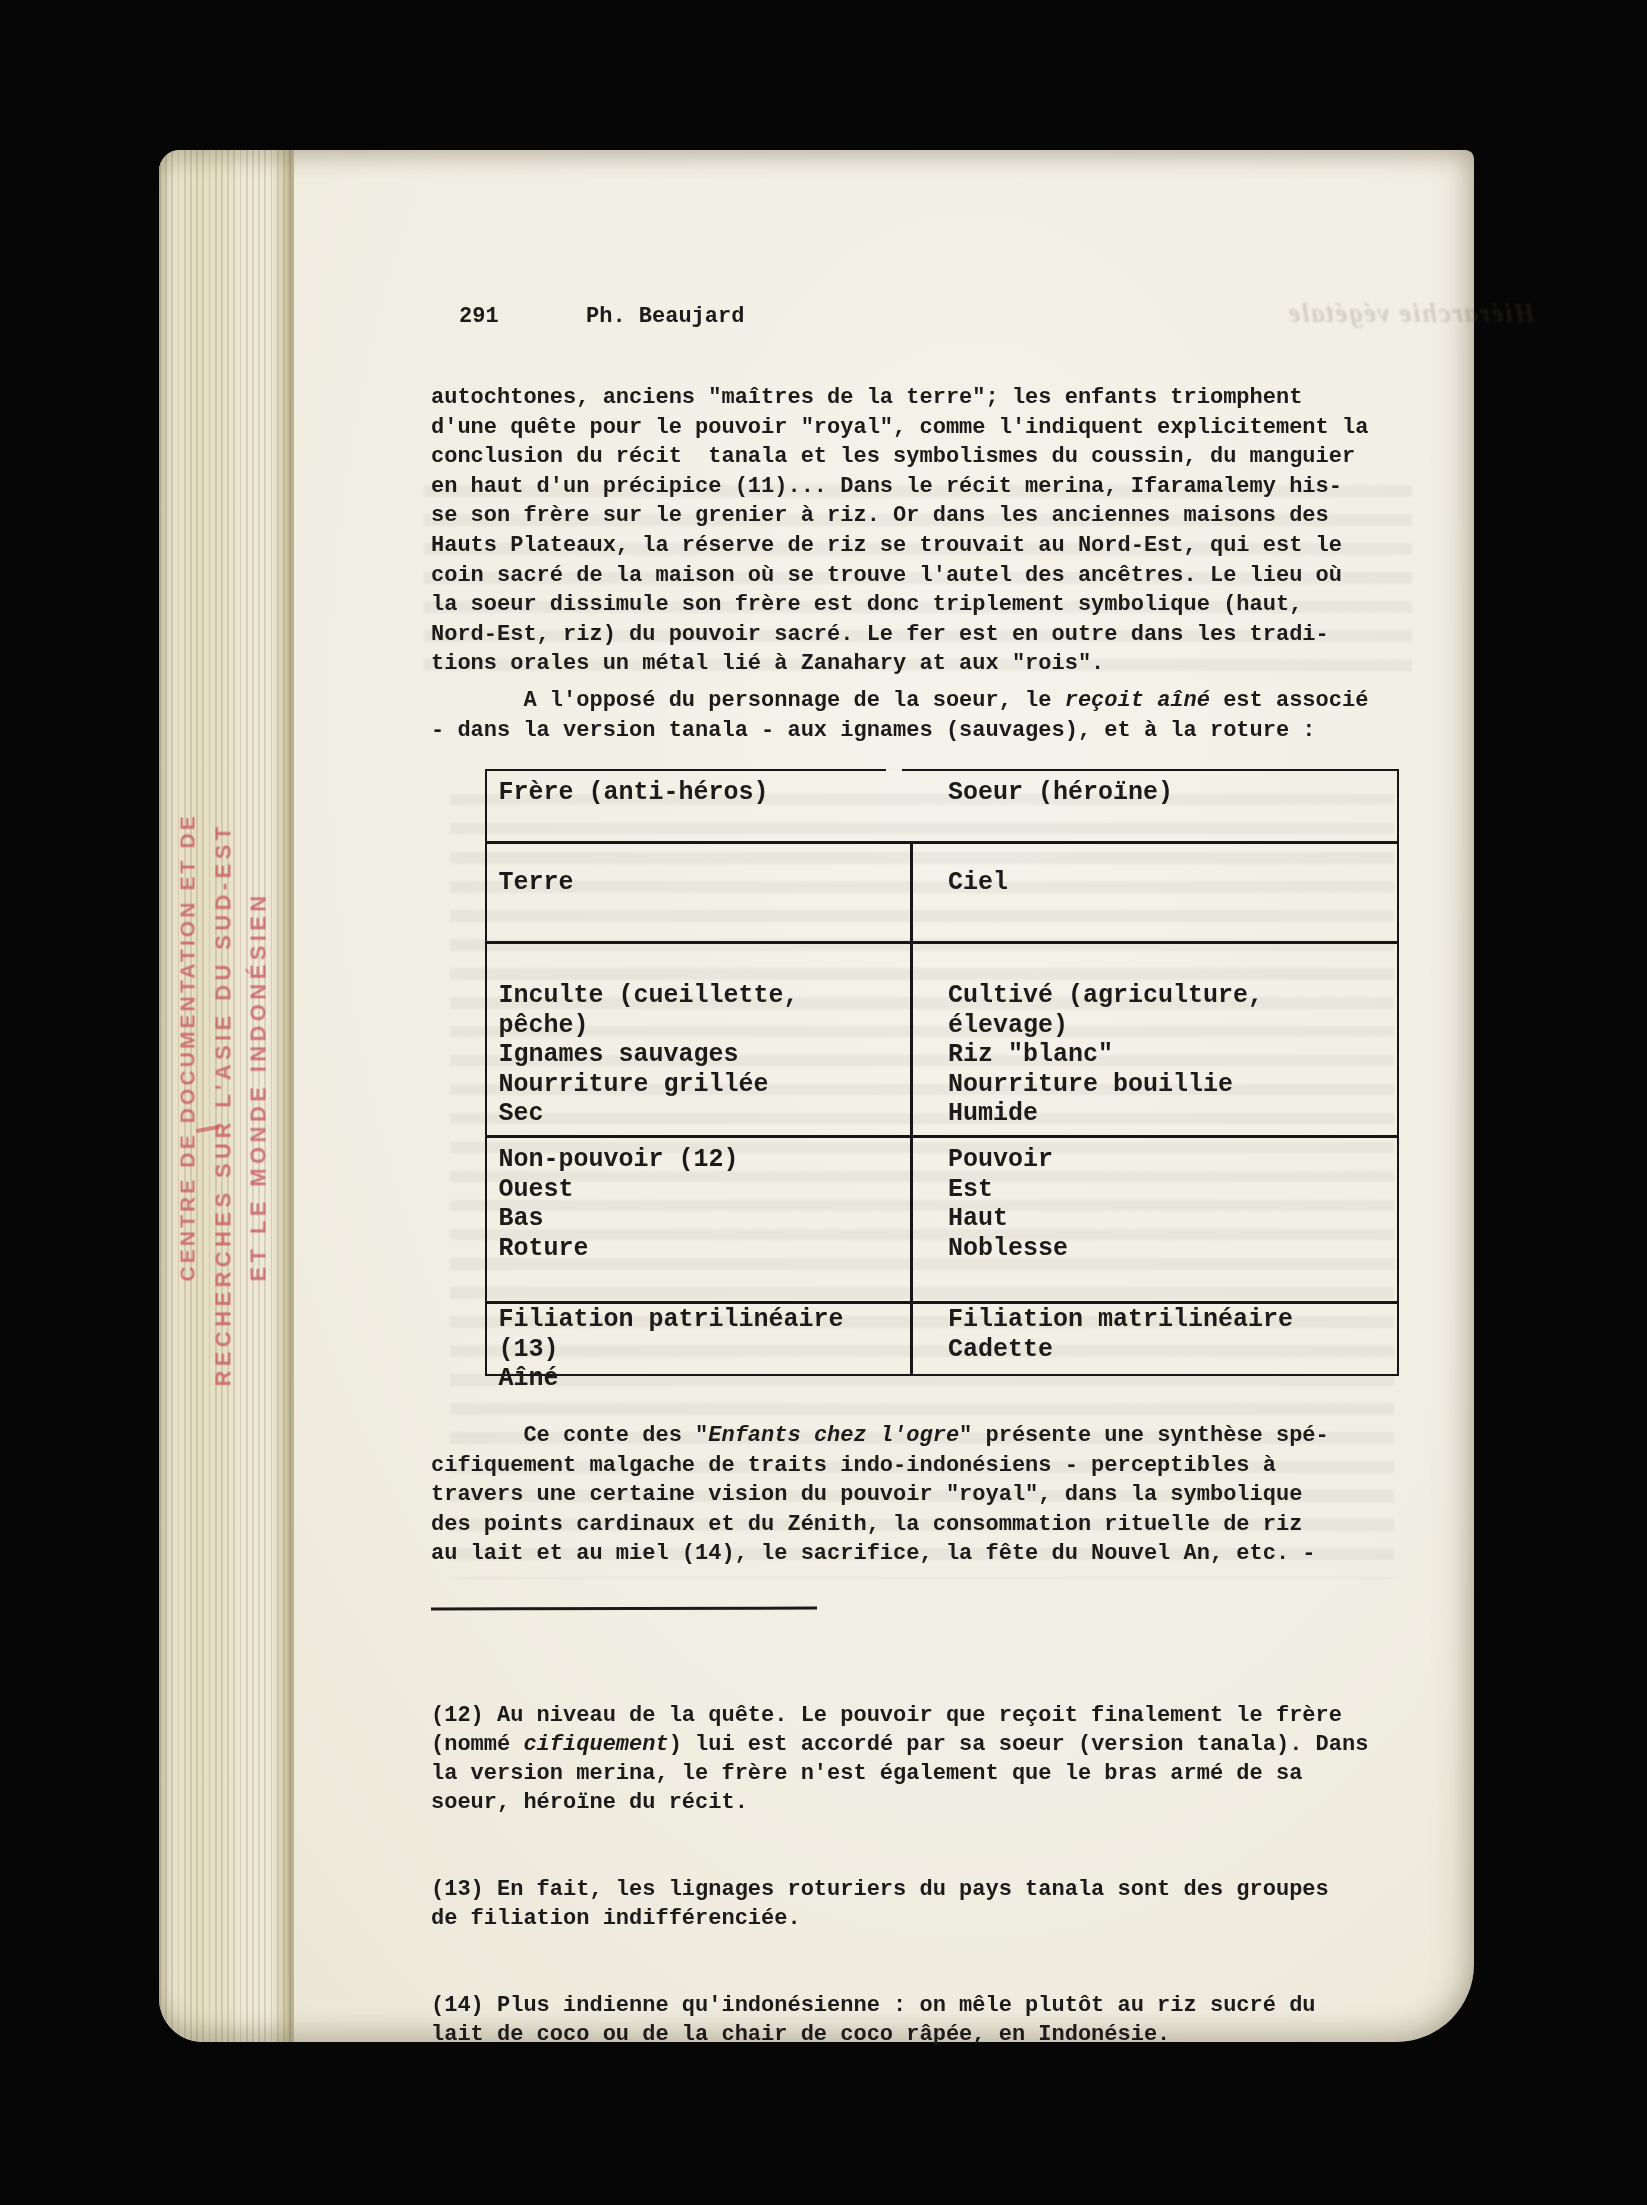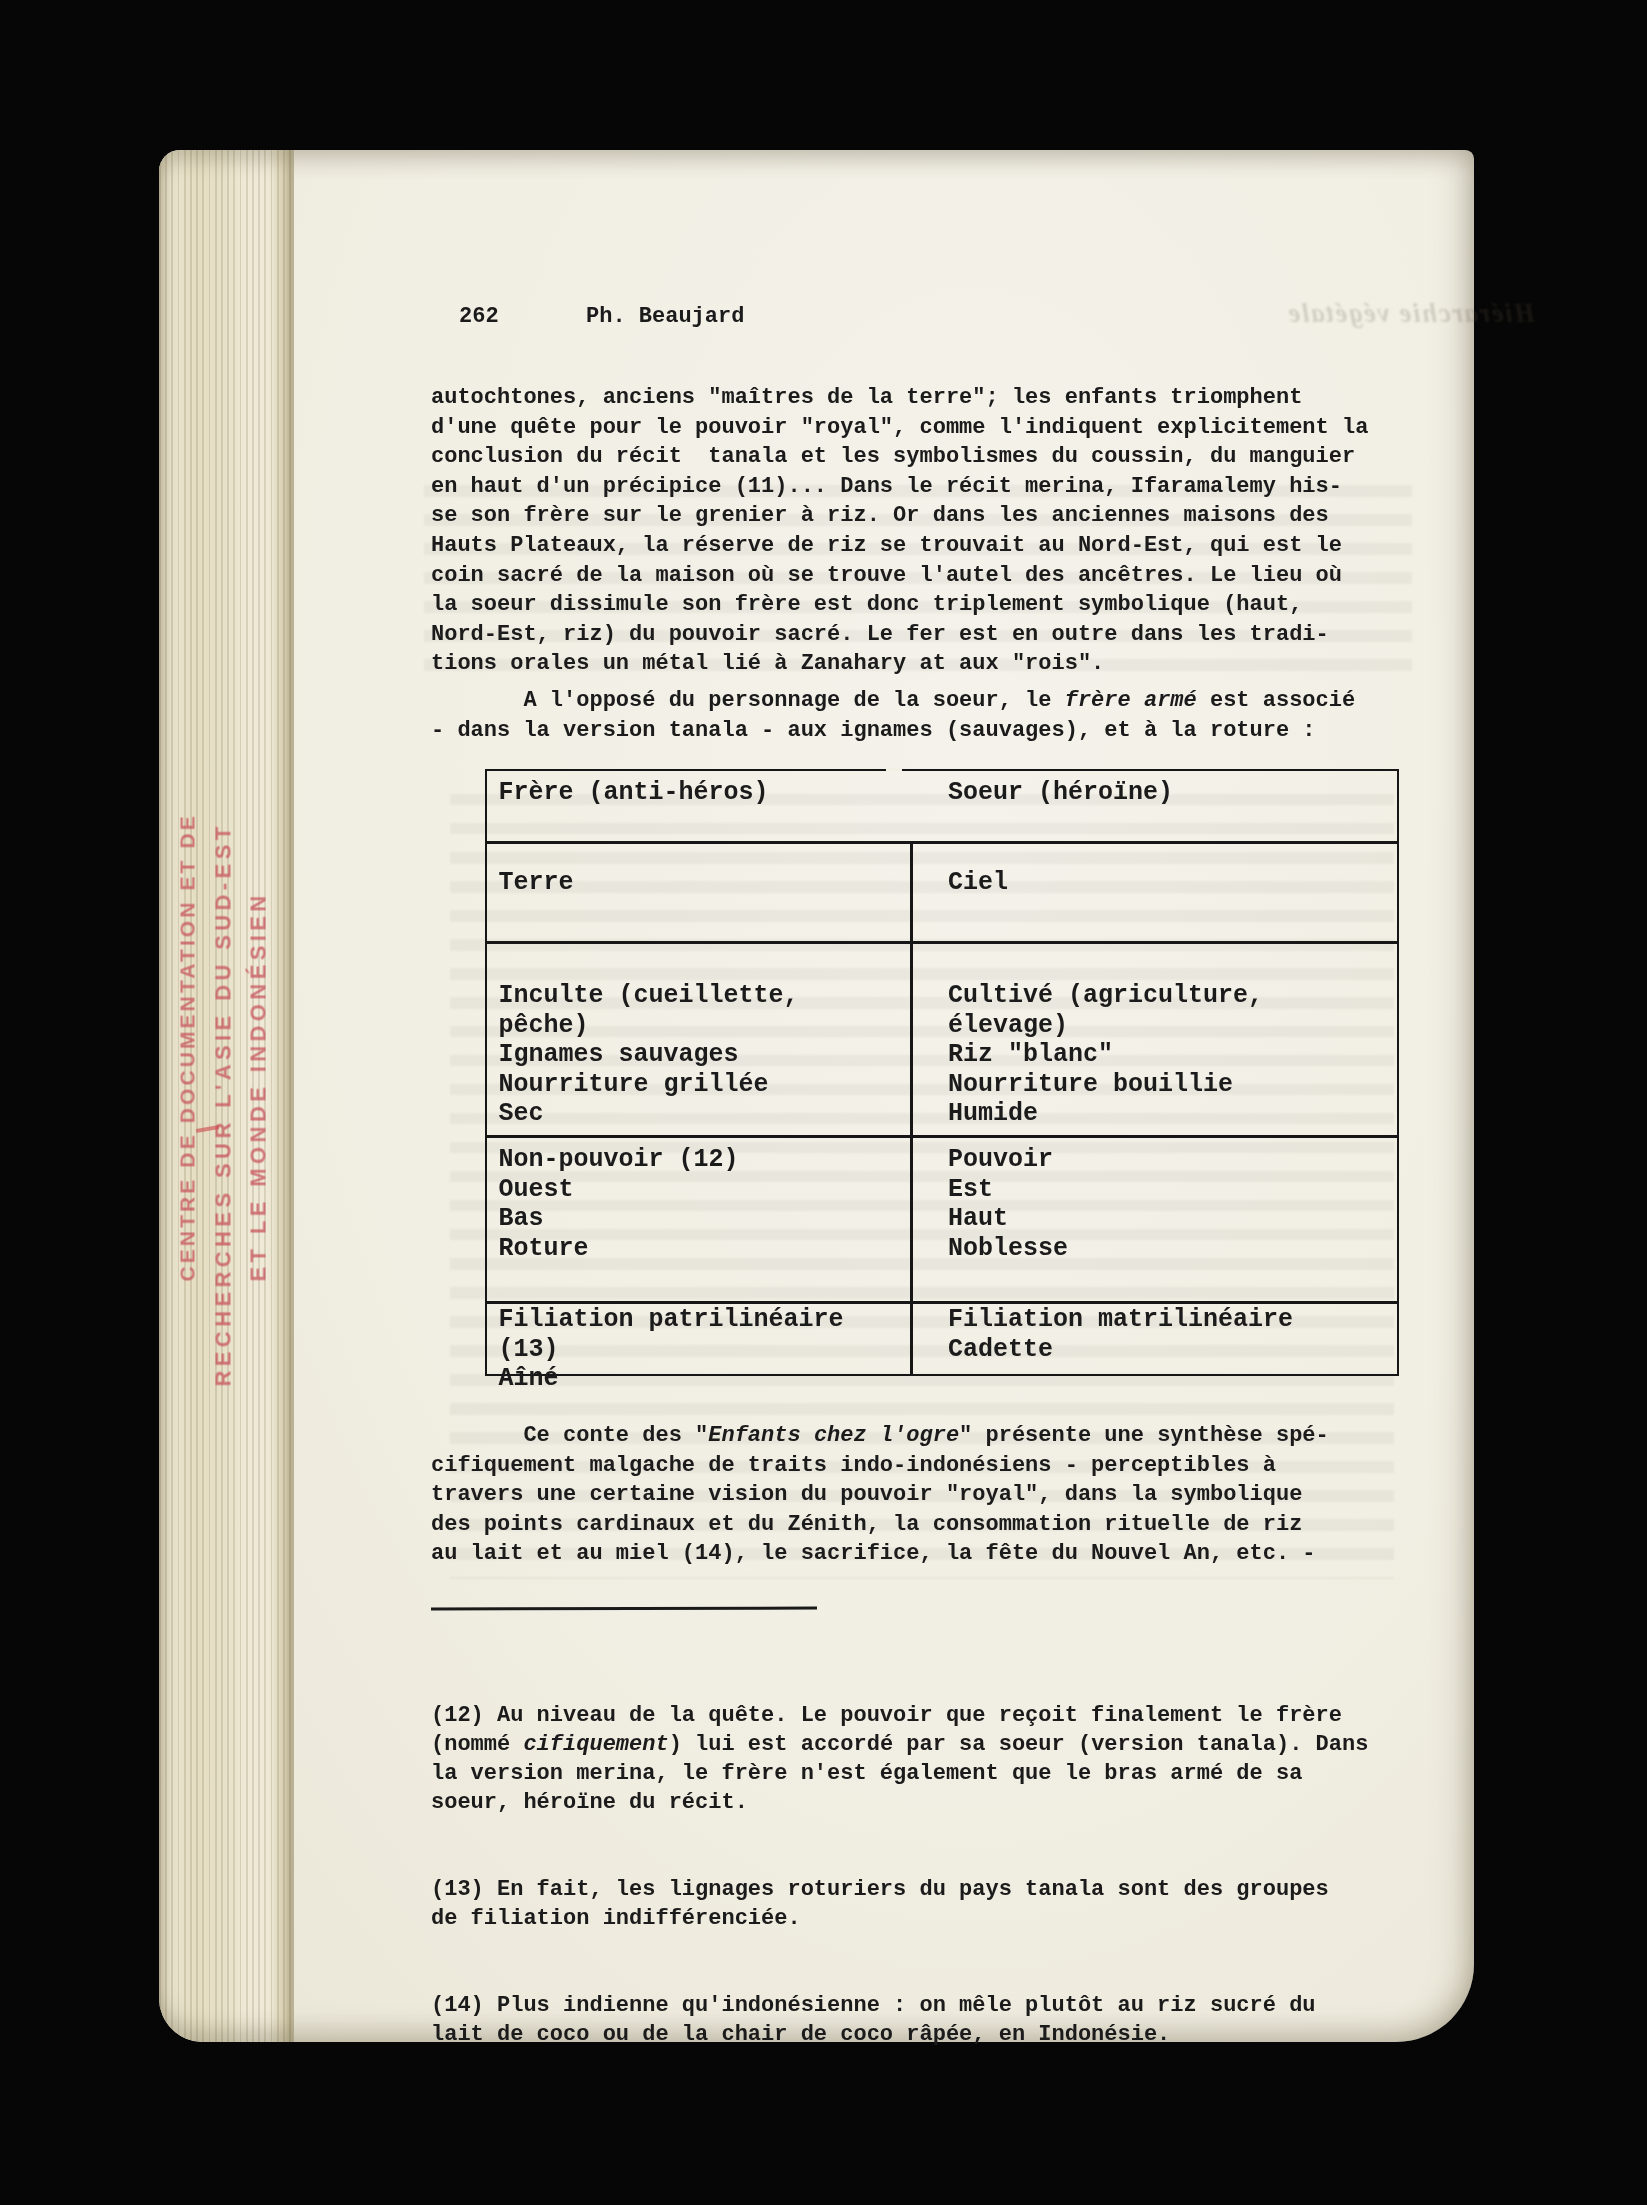--- a/index.html
+++ b/index.html
@@ -98,36 +98,36 @@
 <body>
 
 <div class="book-page">
   <div class="edge-stack"></div>
 
   <div class="ghost ghost-a"></div>
   <div class="ghost ghost-b"></div>
   <div class="ghost-title">Hiérarchie végétale</div>
 
   <div class="running-head">
-    <span class="pageno">262</span>
+    <span class="pageno">291</span>
     <span class="author">Ph. Beaujard</span>
   </div>
 
   <div class="txt p1">autochtones, anciens "maîtres de la terre"; les enfants triomphent
 d'une quête pour le pouvoir "royal", comme l'indiquent explicitement la
 conclusion du récit  tanala et les symbolismes du coussin, du manguier
 en haut d'un précipice (11)... Dans le récit merina, Ifaramalemy his-
 se son frère sur le grenier à riz. Or dans les anciennes maisons des
 Hauts Plateaux, la réserve de riz se trouvait au Nord-Est, qui est le
 coin sacré de la maison où se trouve l'autel des ancêtres. Le lieu où
 la soeur dissimule son frère est donc triplement symbolique (haut,
 Nord-Est, riz) du pouvoir sacré. Le fer est en outre dans les tradi-
 tions orales un métal lié à Zanahary at aux "rois".</div>
 
-  <div class="txt p2"><span>       A l'opposé du personnage de la soeur, le </span><span class="it">frère armé</span><span> est associé
+  <div class="txt p2"><span>       A l'opposé du personnage de la soeur, le </span><span class="it">reçoit aîné</span><span> est associé
 - dans la version tanala - aux ignames (sauvages), et à la roture :</span></div>
 
   <div class="opp-table">
     <div class="gap-top"></div>
     <div class="rule rule-1"></div>
     <div class="rule rule-2"></div>
     <div class="rule rule-3"></div>
     <div class="rule rule-4"></div>
     <div class="divider"></div>
 

